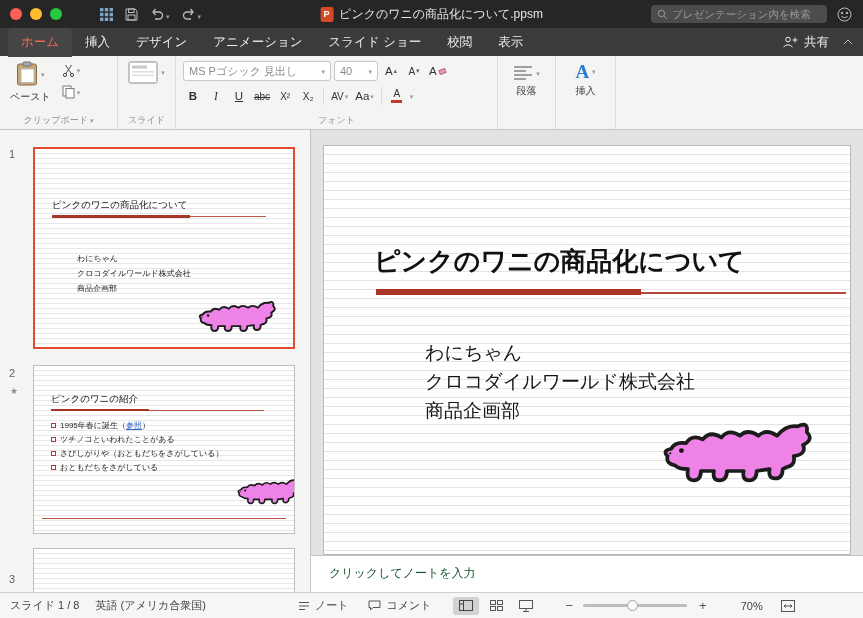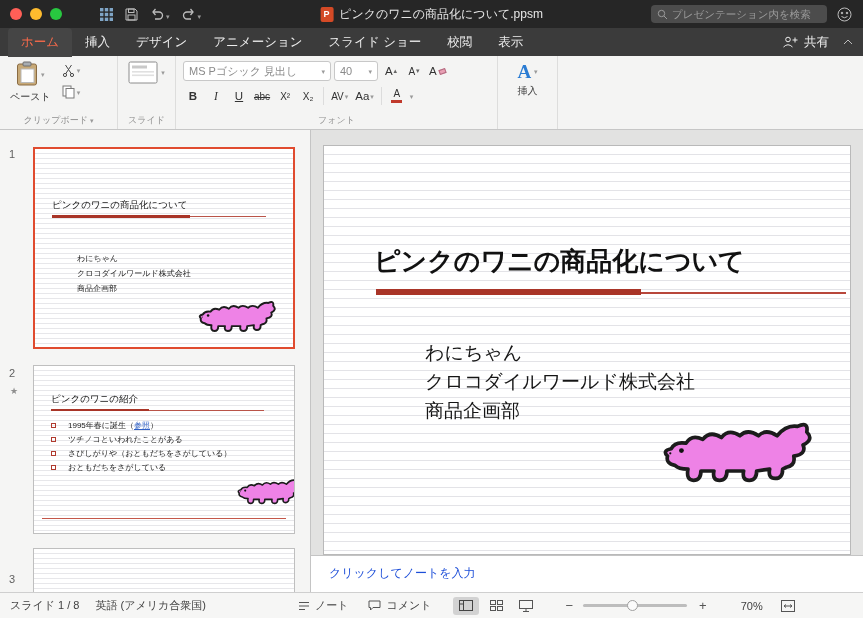--- a/index.html
+++ b/index.html
@@ -66,36 +66,36 @@
   .thumb3{margin-top:14px;height:50px;border:1px solid #BFBFBF}
   .t1-title{position:absolute;left:17px;top:50px;font-size:9.5px;color:#151515;white-space:nowrap}
   .t1-bar{position:absolute;left:17px;top:66px;width:138px;height:3px;background:#A93528}
   .t1-line{position:absolute;left:155px;top:67px;width:76px;height:1px;background:#BA5449}
   .t1-body{position:absolute;left:42px;top:102px;font-size:8px;line-height:15px;color:#222;white-space:nowrap}
   .t1-croc{position:absolute;right:14px;bottom:14px;line-height:0}
   .t2-title{position:absolute;left:17px;top:27px;font-size:9.5px;color:#151515;white-space:nowrap}
   .t2-bar{position:absolute;left:17px;top:43px;width:98px;height:2px;background:#A93528}
   .t2-line{position:absolute;left:115px;top:44px;width:115px;height:1px;background:#BA5449}
   .t2-rows{position:absolute;left:17px;top:52px}
-  .t2-row{display:flex;align-items:center;gap:12px;height:14px}
+  .t2-row{display:flex;align-items:center;gap:4px;height:14px}
   .t2-sq{width:5px;height:5px;border:1px solid #B03A2E;flex:0 0 auto}
   .t2-text{font-size:8px;color:#222;white-space:nowrap}
   .t2-link{color:#2E5FC4;text-decoration:underline}
   .t2-croc{position:absolute;right:-10px;bottom:28px;line-height:0}
   .t2-bottomline{position:absolute;left:8px;right:8px;bottom:14px;height:1px;background:#C4574A}
 
   .mainarea{flex:1;background:#E2E2E1;position:relative}
   .slide{position:absolute;left:12px;top:15px;width:528px;height:410px;background:#fff;border:1px solid #B9B9B9;
          background-image:repeating-linear-gradient(to bottom,#fff 0,#fff 8px,#E3E3E7 8px,#E3E3E7 9px)}
   .s-title{position:absolute;left:50px;top:98px;font-size:26px;font-weight:600;color:#111;white-space:nowrap}
   .s-bar{position:absolute;left:52px;top:143px;width:265px;height:6px;background:#A93528}
   .s-line{position:absolute;left:317px;top:146px;width:205px;height:2px;background:#B8473B}
   .s-body{position:absolute;left:101px;top:192px;font-size:19px;font-weight:500;line-height:29px;color:#151515;white-space:nowrap}
   .s-croc{position:absolute;left:336px;top:273px;line-height:0}
-  .notes{position:absolute;left:0;right:0;bottom:0;height:37px;background:#fff;border-top:1px solid #C4C4C4;padding:9px 0 0 18px;font-size:12px;color:#1d4ed8}
+  .notes{position:absolute;left:0;right:0;bottom:0;height:37px;background:#fff;border-top:1px solid #C4C4C4;padding:9px 0 0 18px;font-size:12px;color:#14532d}
 
   
   .statusbar{position:absolute;left:0;right:0;bottom:0;height:26px;background:#F6F6F5;border-top:1px solid #CFCFCF;
              display:flex;align-items:center;font-size:11px;color:#3F3F3F;padding:0 10px;white-space:nowrap}
   .sb-item{display:flex;align-items:center;gap:5px;flex:0 0 auto}
   .viewbtn{width:26px;height:18px;display:flex;align-items:center;justify-content:center;border-radius:3px}
   .viewbtn.sel{background:#D2D2D2}
   .zoomtrack{width:104px;height:3px;background:#BDBDBD;border-radius:2px;position:relative}
   .zoomknob{position:absolute;left:44px;top:-4px;width:11px;height:11px;border-radius:50%;background:#FBFBFB;border:1px solid #9F9F9F}
   .zbtn{font-size:13px;color:#555}
@@ -300,20 +300,31 @@
             <span class="bar"></span>
           </span>
         <span class="ucaret">▾</span>
       </div>
     </div>
     <div class="glabel">
         <span>フォント</span>
       </div>
   </div>
 
+  <div class="rgroup" style="width:58px;justify-content:center">
+    <div class="bigbtn" style="margin-top:4px">
+      <div class="iconrow">
+        <svg width="20" height="16" viewBox="0 0 20 16" stroke="#4A4A4A" fill="none">
+          <path d="M1 2 H19 M1 6 H13 M1 10 H19 M1 14 H13"></path>
+        </svg>
+        <span class="ucaret">▾</span>
+      </div>
+      <span class="blabel">段落</span>
+    </div>
+  </div>
 
   <div class="rgroup" style="width:60px;justify-content:center">
     <div class="bigbtn" style="margin-top:1px">
       <div class="iconrow">
         <span style="font-size:19px;font-weight:bold;color:#2B7CD3;font-family:'Liberation Serif',serif;line-height:1">A</span>
         <span class="ucaret">▾</span>
       </div>
       <span class="blabel">挿入</span>
     </div>
   </div>

